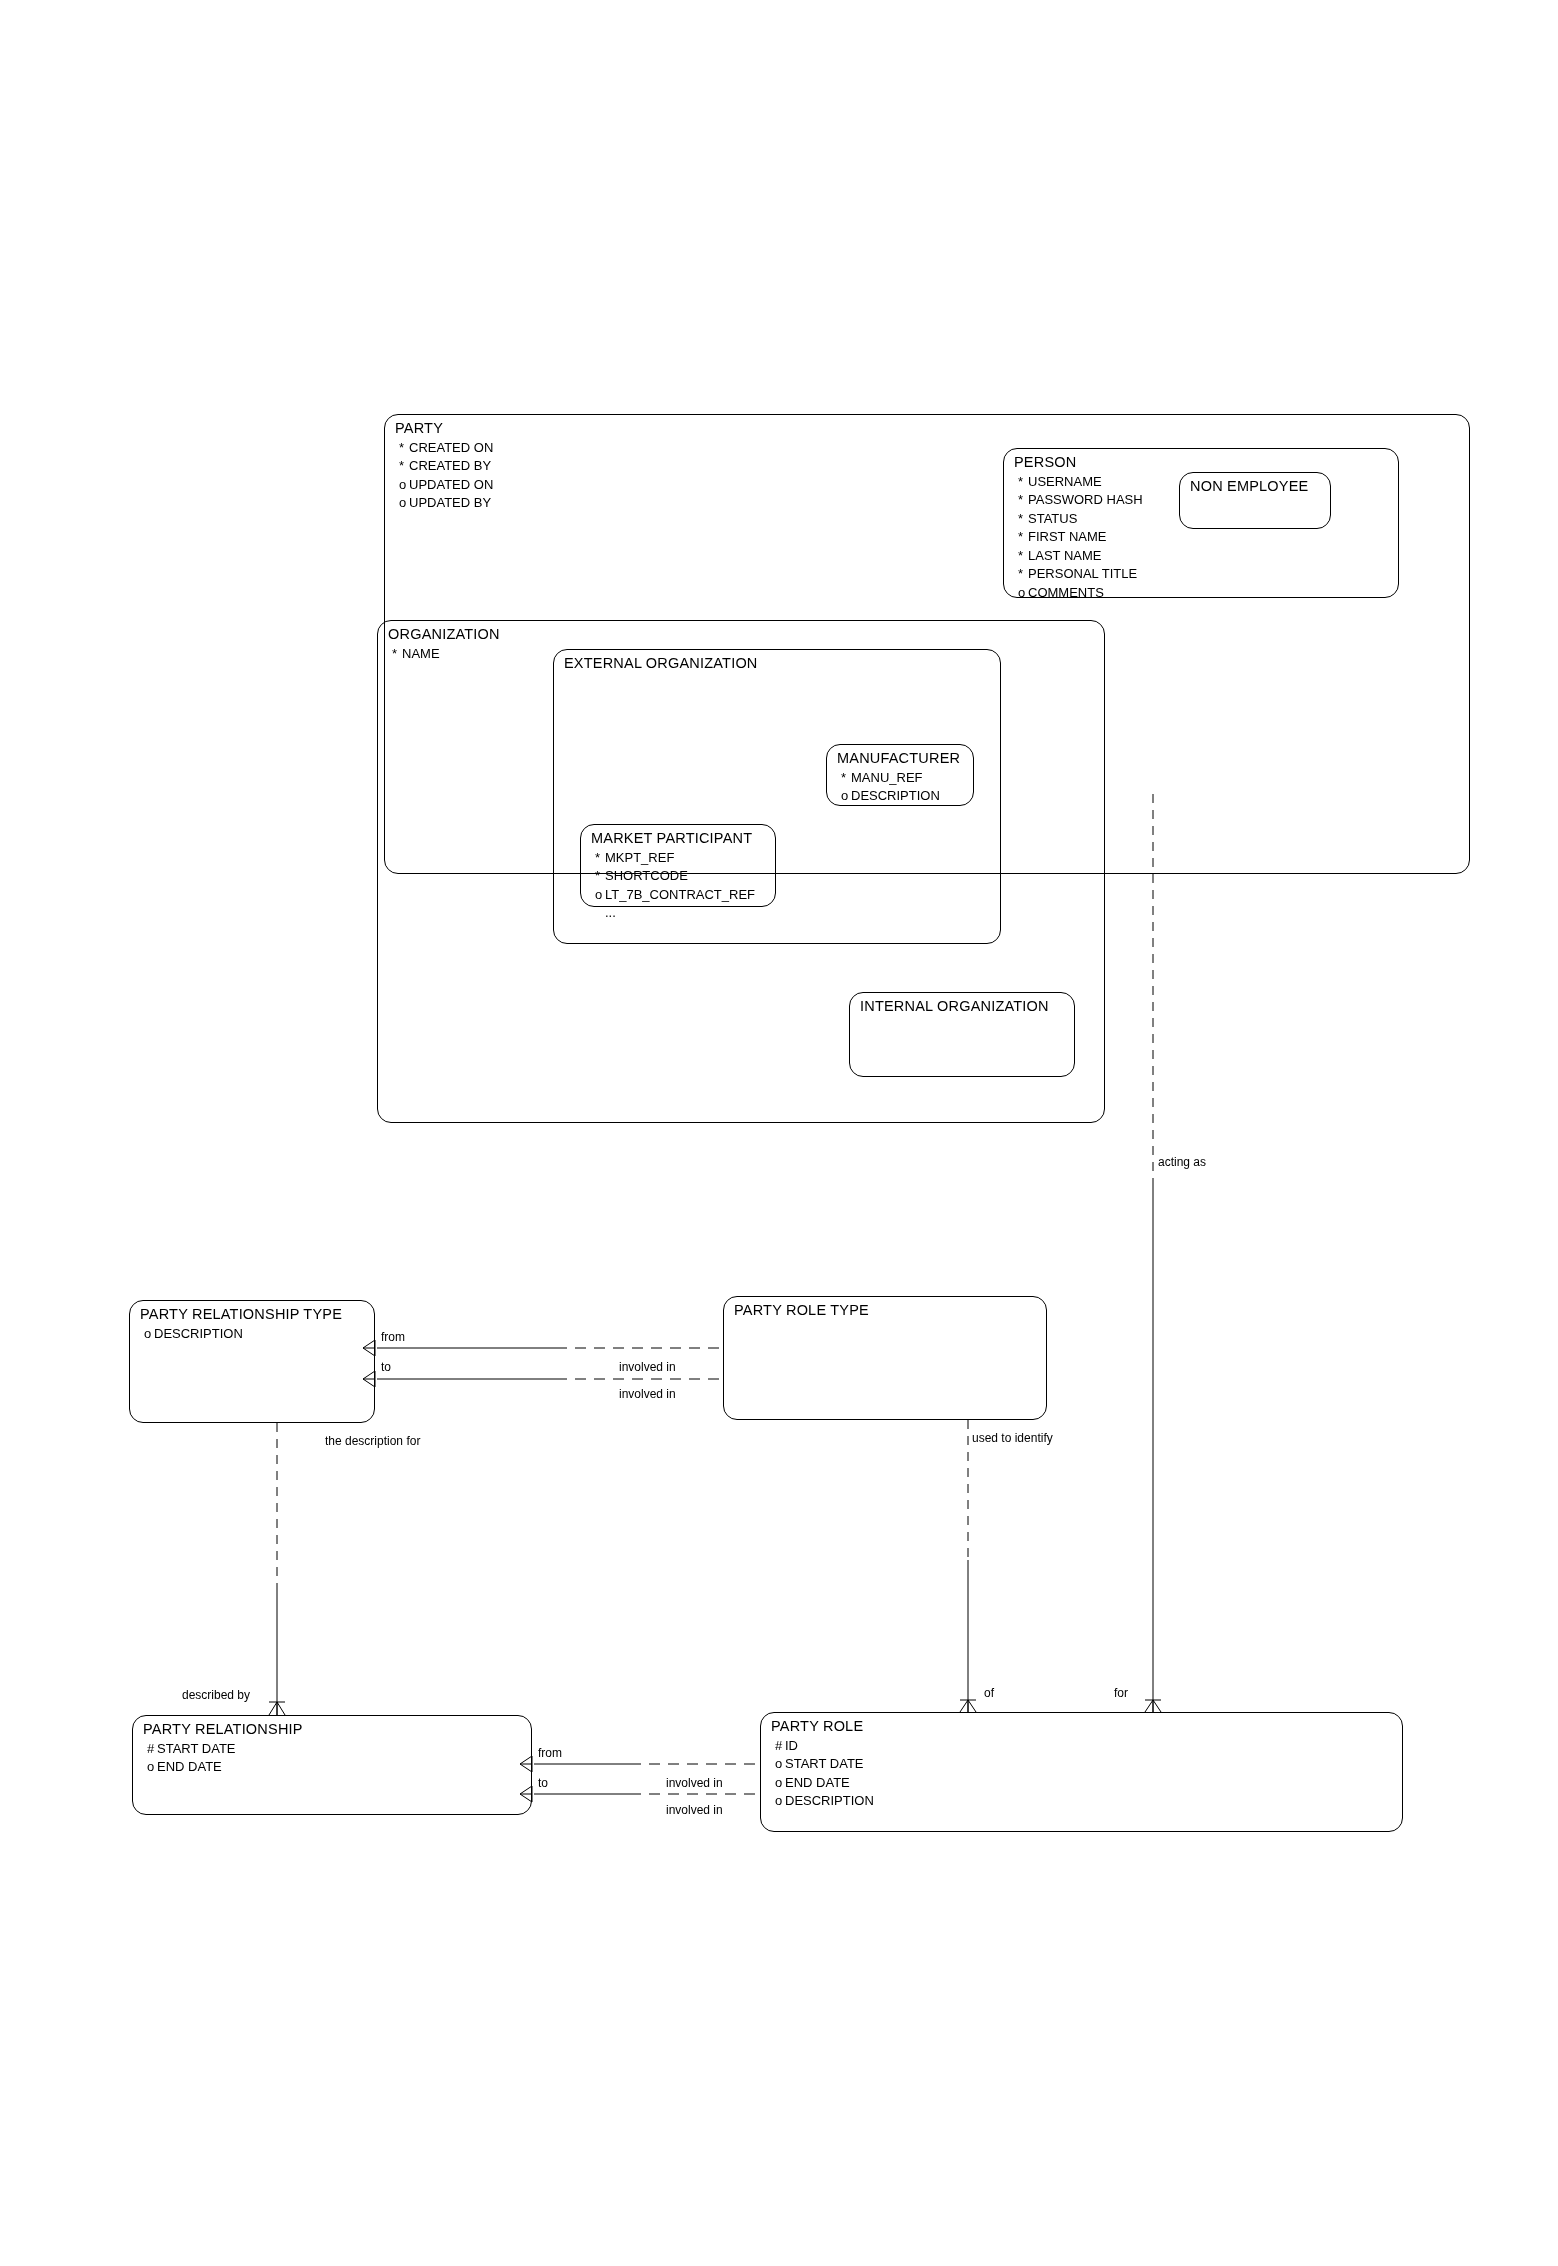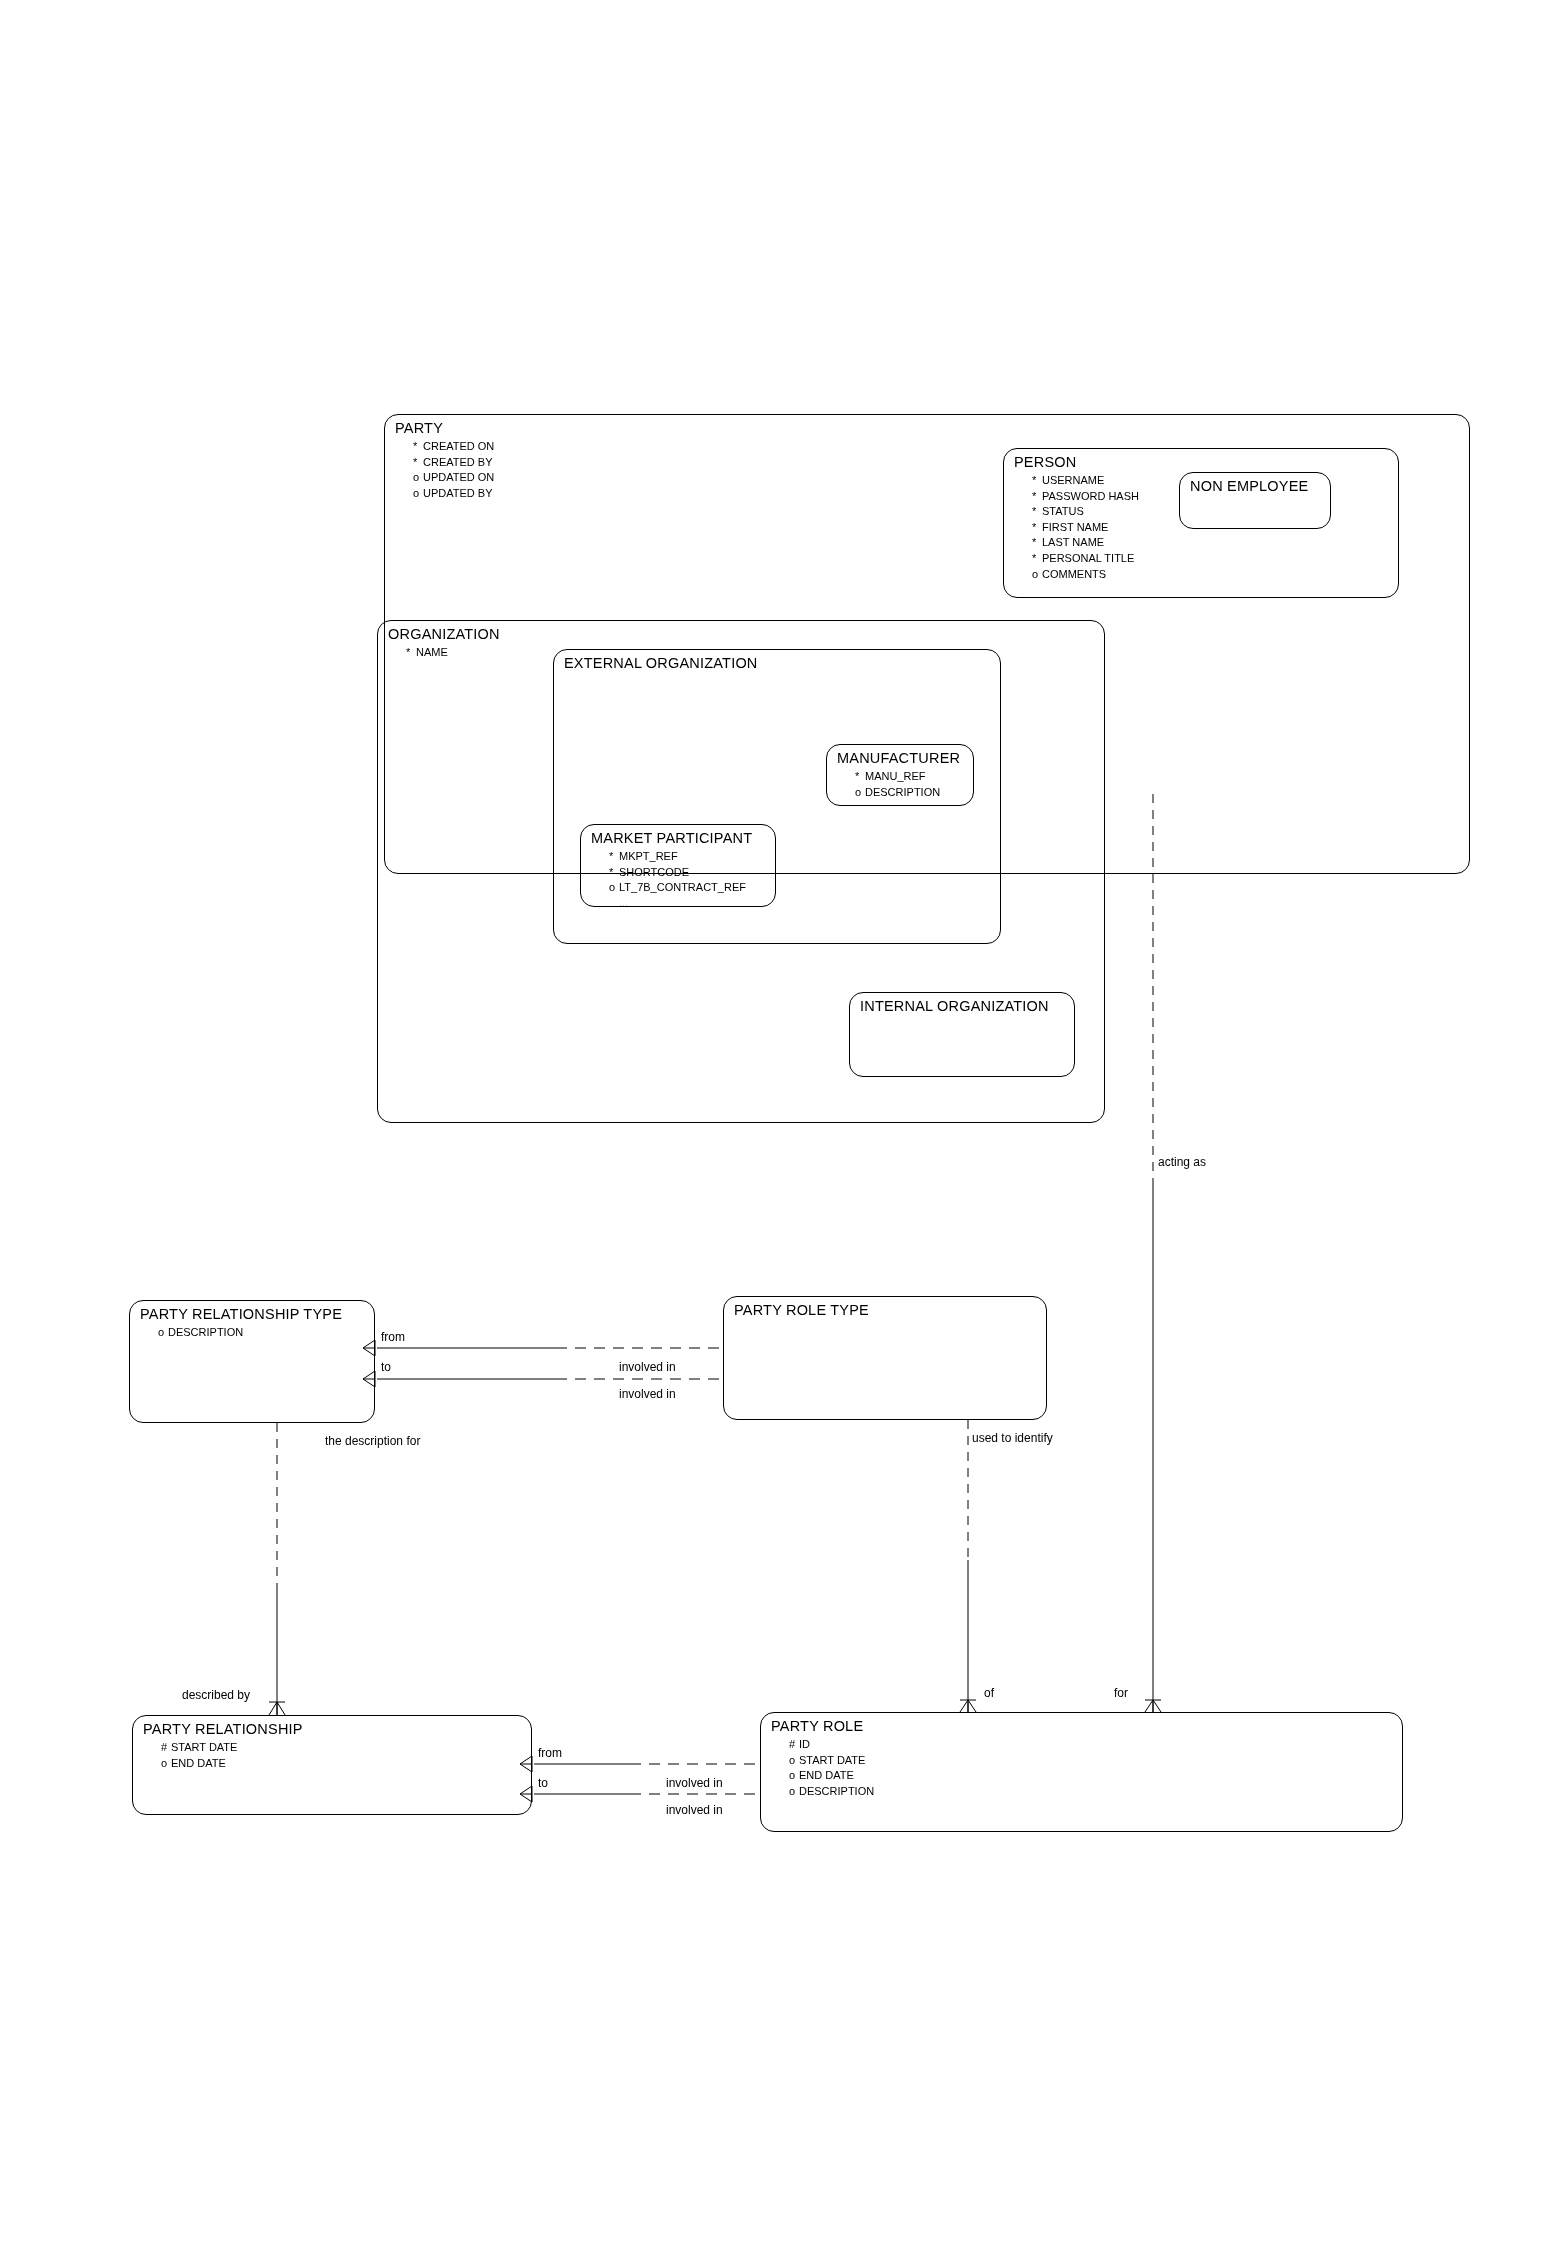--- a/index.html
+++ b/index.html
@@ -30,23 +30,23 @@
     position: absolute;
     left: 10px;
     top: 5px;
     font-size: 14.5px;
     letter-spacing: 0.2px;
     white-space: nowrap;
     line-height: 1.15;
   }
   .attrs {
     position: absolute;
-    left: 28px;
+    left: 14px;
     top: 24px;
-    font-size: 11px;
+    font-size: 13px;
     line-height: 1.42;
     white-space: nowrap;
   }
   .attrs .row {
     display: block;
     white-space: nowrap;
   }
   .attrs .mark {
     display: inline-block;
     width: 10px;

